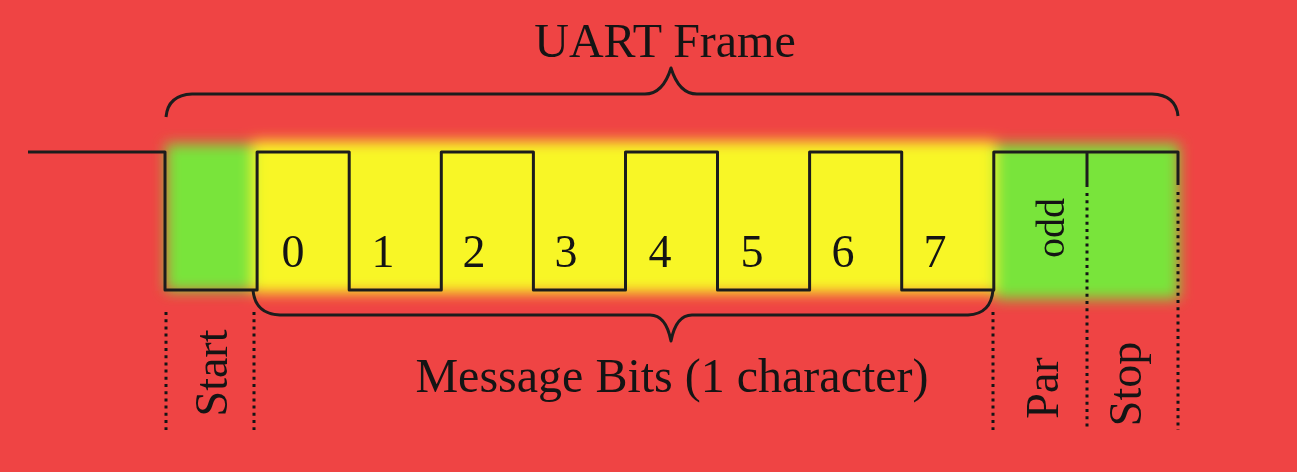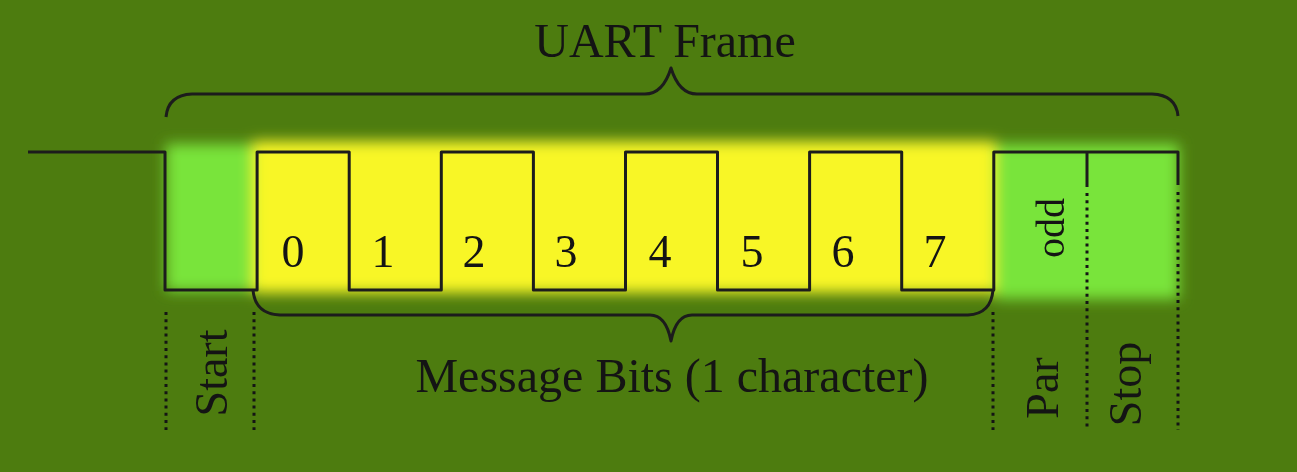--- a/index.html
+++ b/index.html
@@ -5,21 +5,21 @@
   html, body {
     margin: 0;
     padding: 0;
     background: #ffffff;
     font-family: "Liberation Serif", "DejaVu Serif", serif;
   }
   .stage {
     position: relative;
     width: 1297px;
     height: 472px;
-    background: #4d7c0f;
+    background: #ef4444;
     overflow: hidden;
   }
   svg { display: block; }
   .ln {
     fill: none;
     stroke: #1c1c1c;
     stroke-width: 3;
     stroke-linejoin: round;
     stroke-linecap: butt;
   }

